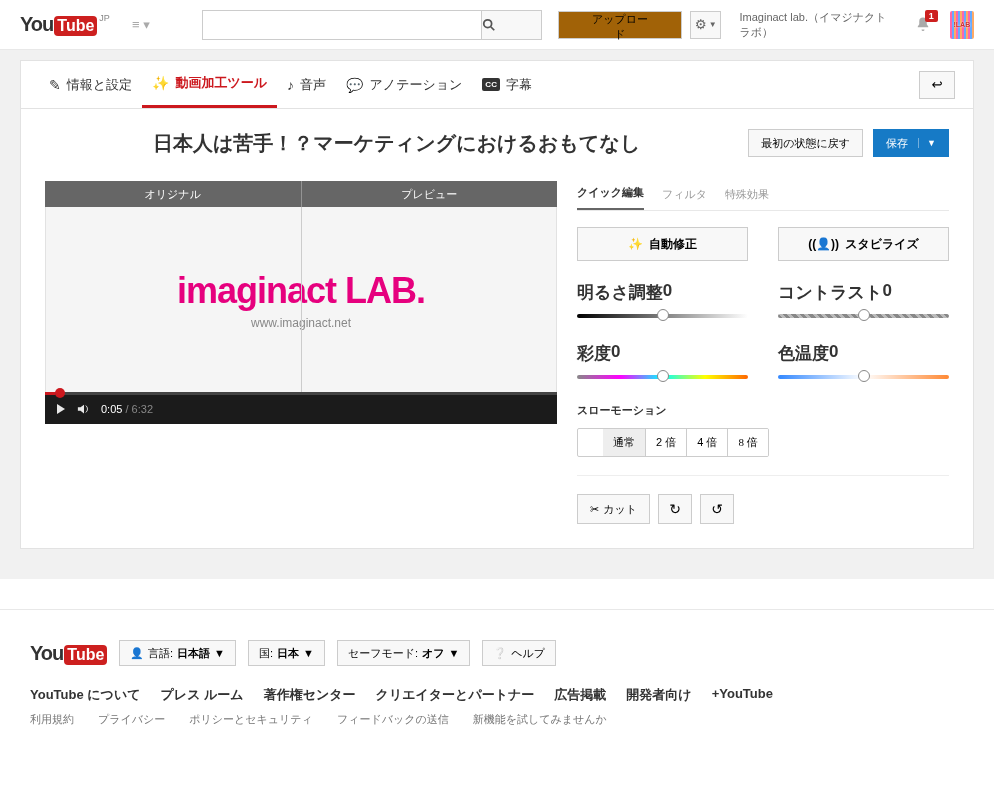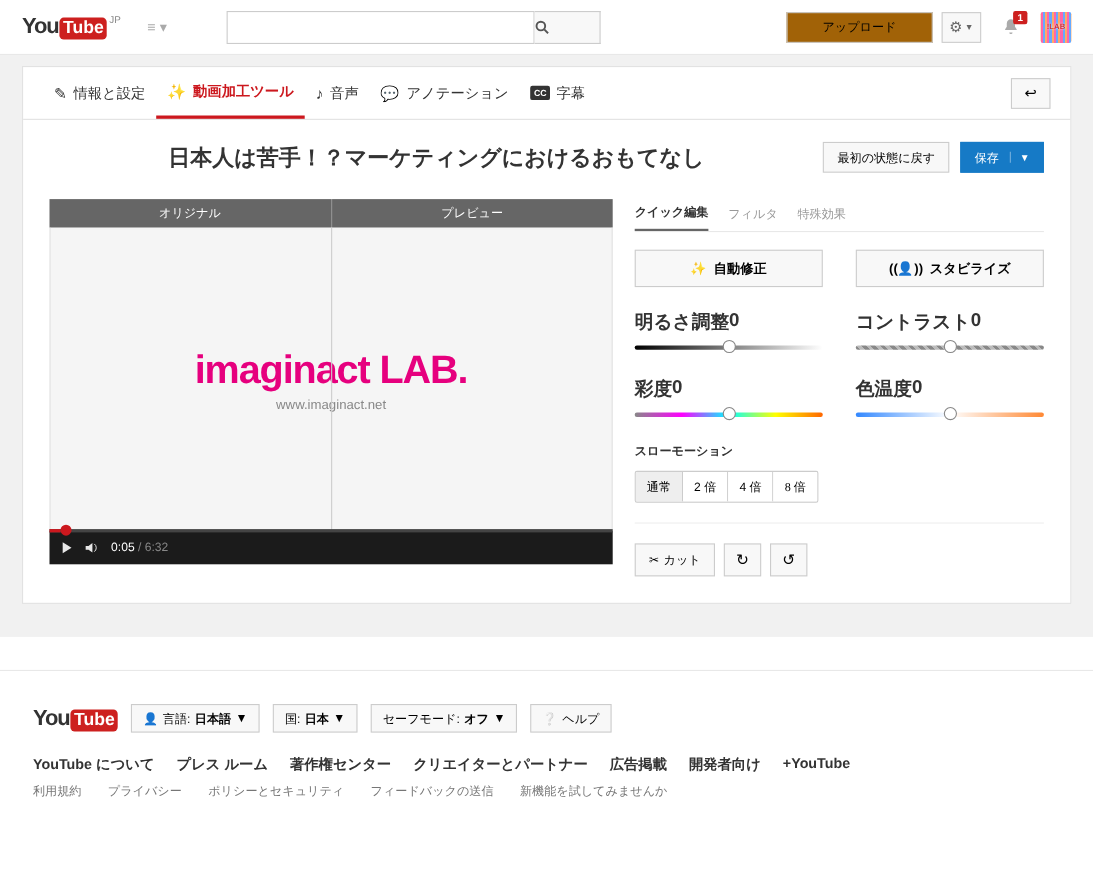--- a/index.html
+++ b/index.html
@@ -31,21 +31,21 @@
 .title-row { display: flex; align-items: center; padding: 20px 24px 0; }
 .title-row h1 { font-size: 20px; font-weight: bold; flex: 1; text-align: center; }
 .btn { height: 28px; padding: 0 12px; border: 1px solid #ccc; background: #f8f8f8; font-size: 11px; cursor: pointer; }
 .btn-primary { background: #167ac6; color: #fff; border-color: #167ac6; display: flex; align-items: center; }
 .btn-primary .caret { margin-left: 10px; border-left: 1px solid rgba(255,255,255,.4); padding-left: 8px; font-size: 9px; }
 .content { display: flex; gap: 20px; padding: 24px; align-items: flex-start; }
 .video-col { width: 512px; }
 .vheader { display: flex; height: 26px; background: #666; }
 .vheader > div { flex: 1; text-align: center; color: #fff; font-size: 11px; line-height: 26px; }
 .vheader > div:first-child { border-right: 1px solid rgba(255,255,255,.3); }
-.video-area { position: relative; height: 276px; background: #f5f5f5; border: 1px solid #e2e2e2; border-top: none; display:flex; align-items:center; justify-content:center; flex-direction:column; }
+.video-area { position: relative; height: 187px; background: #f5f5f5; border: 1px solid #e2e2e2; border-top: none; display:flex; align-items:center; justify-content:center; flex-direction:column; }
 .vdivider { position:absolute; top:0; bottom:0; left:50%; width:1px; background:#ccc; }
 .vlogo { font-size: 36px; font-weight: bold; color: #e6007e; letter-spacing: -1px; }
 .vurl { font-size: 12px; color: #888; margin-top: 4px; }
 .controls { height: 30px; background: #1b1b1b; display: flex; align-items: center; padding: 0 10px; gap: 10px; color: #fff; position: relative; }
 .prog { position:absolute; top:-2px; left:0; right:0; height:3px; background:#444; }
 .prog-fill { height:100%; width:2%; background:#cc181e; }
 .prog-handle { position:absolute; top:-4px; left:2%; width:10px; height:10px; background:#cc181e; border-radius:50%; }
 .ctrl-icon { cursor:pointer; opacity:.9; }
 .time { font-size: 11px; }
 .time .dur { color: #888; }
@@ -58,21 +58,21 @@
 .bigbtn { width: 100%; height: 34px; border: 1px solid #ccc; background: #f8f8f8; display: flex; align-items: center; justify-content: center; gap: 6px; font-size: 12px; cursor: pointer; font-weight: bold; }
 .slider-label { display: flex; font-size: 17px; font-weight: bold; margin-bottom: 4px; }
 .slider { position: relative; height: 14px; }
 .track { position: absolute; top: 6px; left: 0; right: 0; height: 4px; border-radius: 2px; }
 .handle { position: absolute; top: 1px; width: 12px; height: 12px; background: #fff; border: 1px solid #888; border-radius: 50%; cursor: pointer; margin-left: -6px; }
 .t-bright { background: linear-gradient(90deg,#000,#fff); }
 .t-contrast { background: repeating-linear-gradient(45deg,#888,#888 3px,#bbb 3px,#bbb 6px); }
 .t-sat { background: linear-gradient(90deg,#888,#f0f,#0ff,#ff0,#f60); }
 .t-temp { background: linear-gradient(90deg,#38f,#fff,#f83); }
 .slomo-label { font-size: 11px; font-weight: bold; margin-bottom: 10px; }
-.slomo-btns { display: inline-flex; border: 1px solid #ccc; border-radius: 2px; overflow: hidden; }
+.slomo-btns { display: inline-flex; border: 1px solid #ccc; border-radius: 2px; overflow: hidden; padding-left: 25px; }
 .slomo-btns button { border: none; border-right: 1px solid #ccc; background: #fff; padding: 6px 10px; font-size: 11px; cursor: pointer; }
 .slomo-btns button:last-child { border-right: none; font-family: Liberation Serif, serif; }
 .slomo-btns button.sel { background: #eee; }
 .tools-row { display: flex; gap: 8px; margin-top: 18px; padding-top: 18px; border-top: 1px solid #eee; }
 .iconbtn { width: 34px; height: 30px; border: 1px solid #ccc; background: #f8f8f8; cursor: pointer; font-size: 14px; }
 .cut-btn { height: 30px; padding: 0 12px; border: 1px solid #ccc; background: #f8f8f8; cursor: pointer; font-size: 11px; display: flex; align-items: center; gap: 4px; }
 .editor-row { display: flex; justify-content: flex-end; align-items: center; gap: 14px; padding: 14px 24px; border-top: 1px solid #eee; font-size: 11px; color: #888; }
 .footer { padding: 30px 30px 20px; border-top: 1px solid #e8e8e8; font-size: 12px; margin-top: 30px; }
 .frow1 { display: flex; align-items: center; gap: 12px; margin-bottom: 20px; }
 .fbtn { height: 26px; padding: 0 10px; border: 1px solid #ccc; background: #f8f8f8; font-size: 11px; cursor: pointer; display: inline-flex; align-items: center; gap: 4px; }
@@ -100,20 +100,21 @@
           <line x1="10" y1="10" x2="14" y2="14" stroke="#555" stroke-width="2"></line>
         </svg>
     </button>
   </div>
   <div class="spacer"></div>
   <button class="upload-btn">アップロード</button>
   <button class="gear-btn">
     <span>⚙</span>
       <span style="font-size:8px;margin-left:2px">▼</span>
   </button>
+  <span class="acct">Imaginact lab.（イマジナクトラボ）</span>
   <div class="bell">
     <svg width="18" height="18" viewBox="0 0 24 24" fill="#aaa">
         <path d="M12 2a5 5 0 0 0-5 5v4l-2 3v1h14v-1l-2-3V7a5 5 0 0 0-5-5zm-2 16a2 2 0 0 0 4 0h-4z"></path>
       </svg>
     <span class="badge">1</span>
   </div>
   <div class="avatar">!LAB</div>
 </div>
 
 <div class="page">

